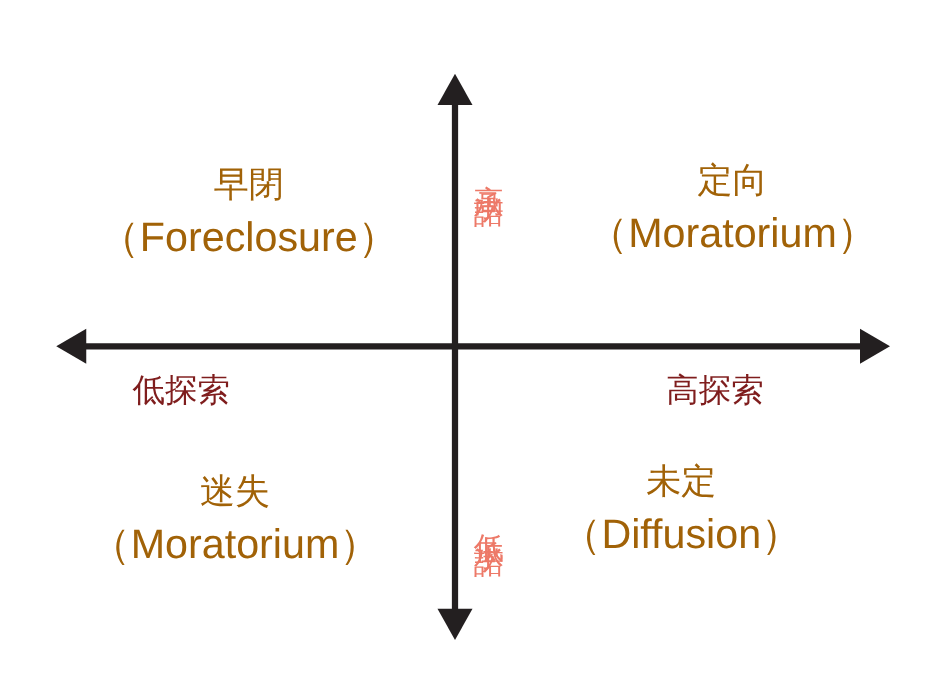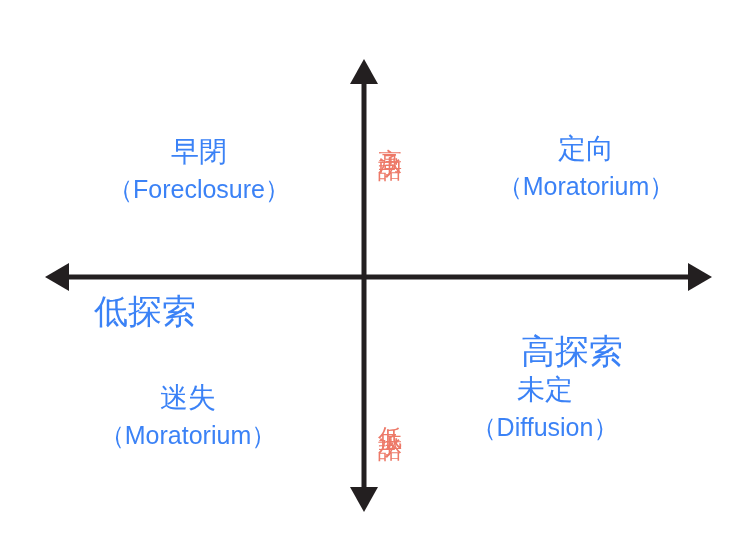--- a/index.html
+++ b/index.html
@@ -19,37 +19,37 @@
     position: absolute;
     left: 0;
     top: 0;
     width: 742px;
     height: 539px;
   }
   .quad {
     position: absolute;
     transform: translate(-50%, -50%);
     text-align: center;
-    color: #3b82f6;
+    color: #a16207;
     white-space: nowrap;
   }
   .quad .zh {
     font-size: 28px;
     line-height: 1.15;
   }
   .quad .en {
-    font-size: 25px;
+    font-size: 33px;
     line-height: 1.15;
     margin-top: 7px;
   }
   .axis-label-h {
     position: absolute;
     transform: translate(-50%, -50%);
-    color: #3b82f6;
-    font-size: 34px;
+    color: #7f1d1d;
+    font-size: 26px;
     white-space: nowrap;
     text-align: center;
   }
   .axis-label-v {
     position: absolute;
     transform: translate(-50%, -50%);
     color: #ED7968;
     font-size: 24px;
     writing-mode: vertical-rl;
     text-orientation: upright;
@@ -92,19 +92,19 @@
     <div class="en">（Moratorium）</div>
   </div>
 
   <div class="quad" style="left:545px; top:408px;">
     <div class="zh">未定</div>
     <div class="en">（Diffusion）</div>
   </div>
 
   <div class="axis-label-h" style="left:145px; top:312px;">低探索</div>
 
-  <div class="axis-label-h" style="left:572px; top:312px;margin-top:40px;">高探索</div>
+  <div class="axis-label-h" style="left:572px; top:312px;">高探索</div>
 
   <div class="axis-label-v" style="left:390px; top:136px;">高承諾</div>
 
   <div class="axis-label-v" style="left:390px; top:416px;">低承諾</div>
 
 </div>
 
 </body></html>

